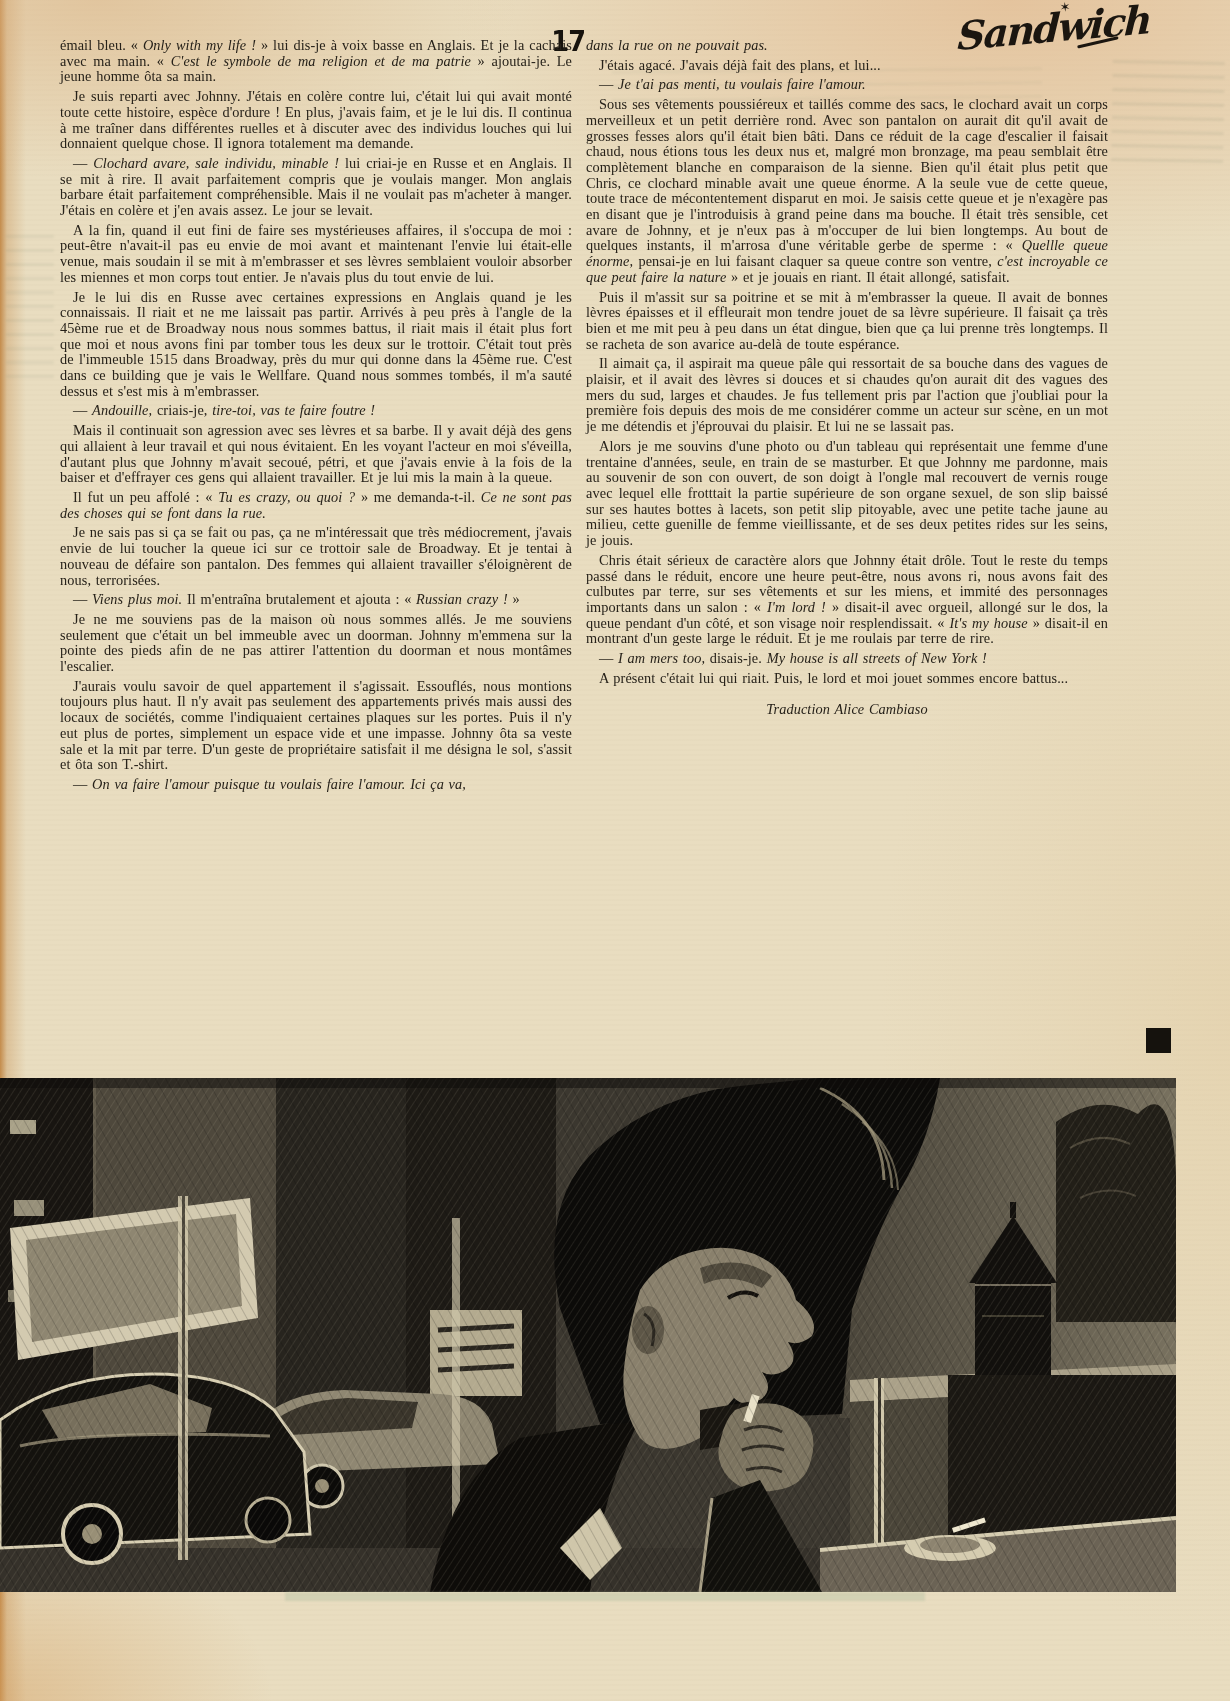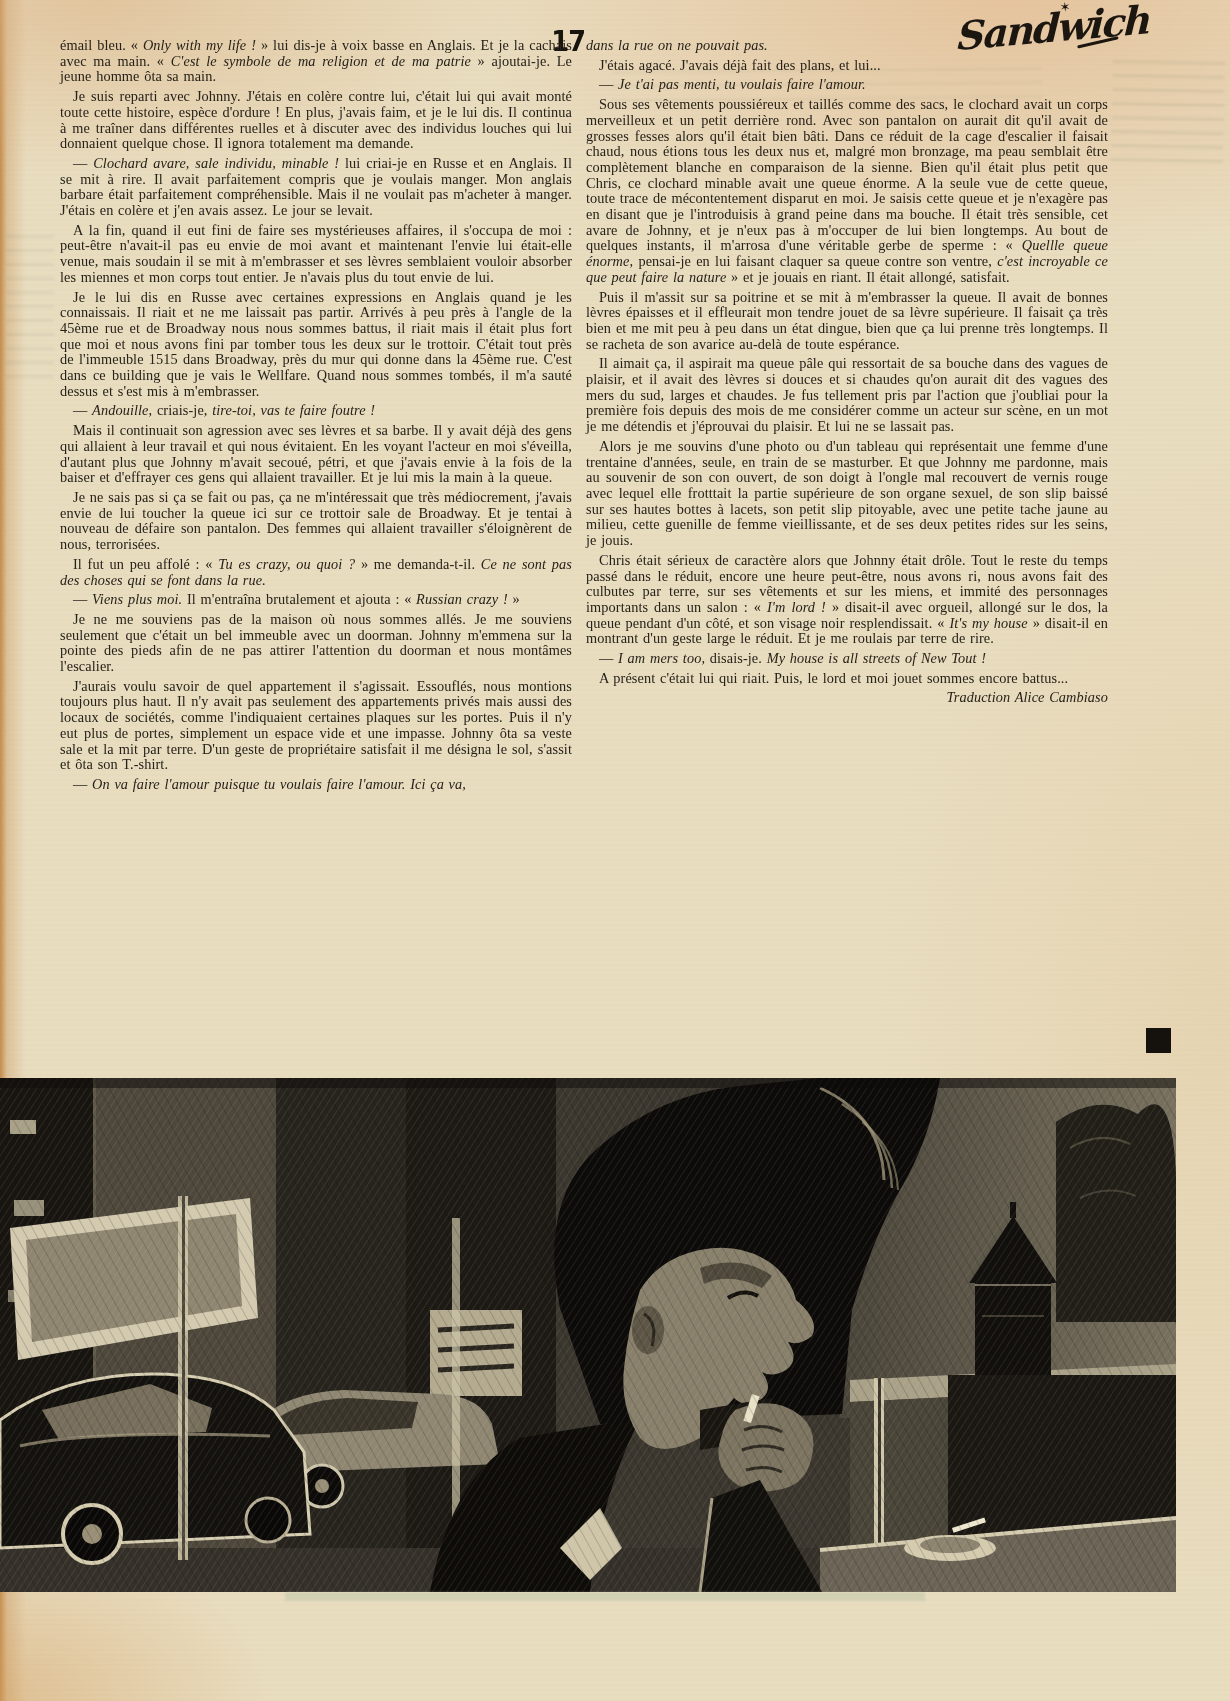--- a/index.html
+++ b/index.html
@@ -36,21 +36,21 @@
   .col{width:512px;}
   .col.right{width:522px;}
   .para{
     margin:0 0 4px 0;
     font-size:14.3px;line-height:15.7px;color:#262119;
     text-align:justify;word-spacing:1px;letter-spacing:.1px;
     hyphens:none;-webkit-hyphens:none;
   }
   .para.indent{text-indent:13px;}
   .para .it{font-style:italic;}
-  .para.credit{margin-top:4px;font-style:italic;text-align:right;}
+  .para.credit{margin-top:16px;font-style:italic;text-align:center;}
   .end-marker{
     position:absolute;left:1146px;top:1028px;width:25px;height:25px;background:#15120d;
   }
   .ghost{
     position:absolute;pointer-events:none;opacity:.10;
     background:repeating-linear-gradient(0deg,#5d6e58 0 3px,rgba(0,0,0,0) 3px 14px);
     filter:blur(1px);
   }
   .ghost.g1{left:1112px;top:52px;width:112px;height:110px;transform:rotate(1deg);}
   .ghost.g2{left:6px;top:228px;width:48px;height:150px;opacity:.08;}
@@ -81,37 +81,37 @@
 
 <div class="columns">
   <div class="col left">
       <p class="para"><span>émail bleu. « </span><span class="it">Only with my life !</span><span> » lui dis-je à voix basse en Anglais. Et je la cachais avec ma main. « </span><span class="it">C'est le symbole de ma religion et de ma patrie</span><span> » ajoutai-je. Le jeune homme ôta sa main.</span></p>
       <p class="para indent"><span>Je suis reparti avec Johnny. J'étais en colère contre lui, c'était lui qui avait monté toute cette histoire, espèce d'ordure ! En plus, j'avais faim, et je le lui dis. Il continua à me traîner dans différentes ruelles et à discuter avec des individus louches qui lui donnaient quelque chose. Il ignora totalement ma demande.</span></p>
       <p class="para indent"><span>— </span><span class="it">Clochard avare, sale individu, minable !</span><span> lui criai-je en Russe et en Anglais. Il se mit à rire. Il avait parfaitement compris que je voulais manger. Mon anglais barbare était parfaitement compréhensible. Mais il ne voulait pas m'acheter à manger. J'étais en colère et j'en avais assez. Le jour se levait.</span></p>
       <p class="para indent"><span>A la fin, quand il eut fini de faire ses mystérieuses affaires, il s'occupa de moi : peut-être n'avait-il pas eu envie de moi avant et maintenant l'envie lui était-elle venue, mais soudain il se mit à m'embrasser et ses lèvres semblaient vouloir absorber les miennes et mon corps tout entier. Je n'avais plus du tout envie de lui.</span></p>
       <p class="para indent"><span>Je le lui dis en Russe avec certaines expressions en Anglais quand je les connaissais. Il riait et ne me laissait pas partir. Arrivés à peu près à l'angle de la 45ème rue et de Broadway nous nous sommes battus, il riait mais il était plus fort que moi et nous avons fini par tomber tous les deux sur le trottoir. C'était tout près de l'immeuble 1515 dans Broadway, près du mur qui donne dans la 45ème rue. C'est dans ce building que je vais le Wellfare. Quand nous sommes tombés, il m'a sauté dessus et s'est mis à m'embrasser.</span></p>
       <p class="para indent"><span>— </span><span class="it">Andouille,</span><span> criais-je, </span><span class="it">tire-toi, vas te faire foutre !</span></p>
       <p class="para indent"><span>Mais il continuait son agression avec ses lèvres et sa barbe. Il y avait déjà des gens qui allaient à leur travail et qui nous évitaient. En les voyant l'acteur en moi s'éveilla, d'autant plus que Johnny m'avait secoué, pétri, et que j'avais envie à la fois de la baiser et d'effrayer ces gens qui allaient travailler. Et je lui mis la main à la queue.</span></p>
+      <p class="para indent"><span>Il fut un peu affolé : « </span><span class="it">Tu es crazy, ou quoi ?</span><span> » me demanda-t-il. </span><span class="it">Ce ne sont pas des choses qui se font dans la rue.</span></p>
       <p class="para indent"><span>Je ne sais pas si ça se fait ou pas, ça ne m'intéressait que très médiocrement, j'avais envie de lui toucher la queue ici sur ce trottoir sale de Broadway. Et je tentai à nouveau de défaire son pantalon. Des femmes qui allaient travailler s'éloignèrent de nous, terrorisées.</span></p>
-      <p class="para indent"><span>Il fut un peu affolé : « </span><span class="it">Tu es crazy, ou quoi ?</span><span> » me demanda-t-il. </span><span class="it">Ce ne sont pas des choses qui se font dans la rue.</span></p>
       <p class="para indent"><span>— </span><span class="it">Viens plus moi.</span><span> Il m'entraîna brutalement et ajouta : « </span><span class="it">Russian crazy !</span><span> »</span></p>
       <p class="para indent"><span>Je ne me souviens pas de la maison où nous sommes allés. Je me souviens seulement que c'était un bel immeuble avec un doorman. Johnny m'emmena sur la pointe des pieds afin de ne pas attirer l'attention du doorman et nous montâmes l'escalier.</span></p>
       <p class="para indent"><span>J'aurais voulu savoir de quel appartement il s'agissait. Essouflés, nous montions toujours plus haut. Il n'y avait pas seulement des appartements privés mais aussi des locaux de sociétés, comme l'indiquaient certaines plaques sur les portes. Puis il n'y eut plus de portes, simplement un espace vide et une impasse. Johnny ôta sa veste sale et la mit par terre. D'un geste de propriétaire satisfait il me désigna le sol, s'assit et ôta son T.-shirt.</span></p>
       <p class="para indent"><span>— </span><span class="it">On va faire l'amour puisque tu voulais faire l'amour. Ici ça va,</span></p>
     </div>
   <div class="col right">
       <p class="para"><span class="it">dans la rue on ne pouvait pas.</span></p>
       <p class="para indent"><span>J'étais agacé. J'avais déjà fait des plans, et lui...</span></p>
       <p class="para indent"><span>— </span><span class="it">Je t'ai pas menti, tu voulais faire l'amour.</span></p>
       <p class="para indent"><span>Sous ses vêtements poussiéreux et taillés comme des sacs, le clochard avait un corps merveilleux et un petit derrière rond. Avec son pantalon on aurait dit qu'il avait de grosses fesses alors qu'il était bien bâti. Dans ce réduit de la cage d'escalier il faisait chaud, nous étions tous les deux nus et, malgré mon bronzage, ma peau semblait être complètement blanche en comparaison de la sienne. Bien qu'il était plus petit que Chris, ce clochard minable avait une queue énorme. A la seule vue de cette queue, toute trace de mécontentement disparut en moi. Je saisis cette queue et je n'exagère pas en disant que je l'introduisis à grand peine dans ma bouche. Il était très sensible, cet avare de Johnny, et je n'eux pas à m'occuper de lui bien longtemps. Au bout de quelques instants, il m'arrosa d'une véritable gerbe de sperme : « </span><span class="it">Quellle queue énorme,</span><span> pensai-je en lui faisant claquer sa queue contre son ventre, </span><span class="it">c'est incroyable ce que peut faire la nature</span><span> » et je jouais en riant. Il était allongé, satisfait.</span></p>
       <p class="para indent"><span>Puis il m'assit sur sa poitrine et se mit à m'embrasser la queue. Il avait de bonnes lèvres épaisses et il effleurait mon tendre jouet de sa lèvre supérieure. Il faisait ça très bien et me mit peu à peu dans un état dingue, bien que ça lui prenne très longtemps. Il se racheta de son avarice au-delà de toute espérance.</span></p>
       <p class="para indent"><span>Il aimait ça, il aspirait ma queue pâle qui ressortait de sa bouche dans des vagues de plaisir, et il avait des lèvres si douces et si chaudes qu'on aurait dit des vagues des mers du sud, larges et chaudes. Je fus tellement pris par l'action que j'oubliai pour la première fois depuis des mois de me considérer comme un acteur sur scène, en un mot je me détendis et j'éprouvai du plaisir. Et lui ne se lassait pas.</span></p>
       <p class="para indent"><span>Alors je me souvins d'une photo ou d'un tableau qui représentait une femme d'une trentaine d'années, seule, en train de se masturber. Et que Johnny me pardonne, mais au souvenir de son con ouvert, de son doigt à l'ongle mal recouvert de vernis rouge avec lequel elle frotttait la partie supérieure de son organe sexuel, de son slip baissé sur ses hautes bottes à lacets, son petit slip pitoyable, avec une petite tache jaune au milieu, cette guenille de femme vieillissante, et de ses deux petites rides sur les seins, je jouis.</span></p>
       <p class="para indent"><span>Chris était sérieux de caractère alors que Johnny était drôle. Tout le reste du temps passé dans le réduit, encore une heure peut-être, nous avons ri, nous avons fait des culbutes par terre, sur ses vêtements et sur les miens, et immité des personnages importants dans un salon : « </span><span class="it">I'm lord !</span><span> » disait-il avec orgueil, allongé sur le dos, la queue pendant d'un côté, et son visage noir resplendissait. « </span><span class="it">It's my house</span><span> » disait-il en montrant d'un geste large le réduit. Et je me roulais par terre de rire.</span></p>
-      <p class="para indent"><span>— </span><span class="it">I am mers too,</span><span> disais-je. </span><span class="it">My house is all streets of New Tout !</span></p>
+      <p class="para indent"><span>— </span><span class="it">I am mers too,</span><span> disais-je. </span><span class="it">My house is all streets of New York !</span></p>
       <p class="para indent"><span>A présent c'était lui qui riait. Puis, le lord et moi jouet sommes encore battus...</span></p>
       <p class="para credit"><span class="it">Traduction Alice Cambiaso</span></p>
     </div>
 </div>
 
 <div class="end-marker"></div>
 
 <div class="illustration-wrap">
 <svg viewBox="0 0 1176 514" preserveAspectRatio="none">
   <defs>

